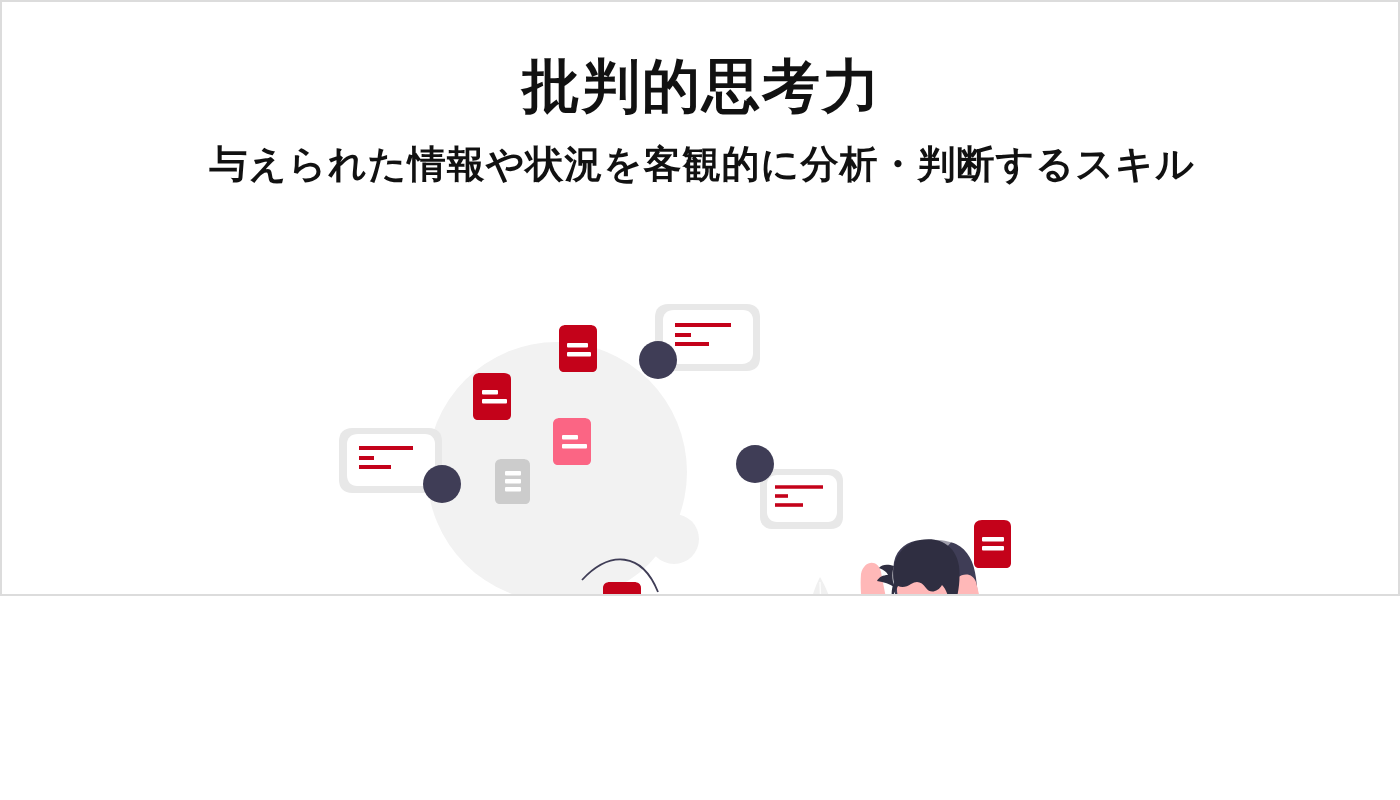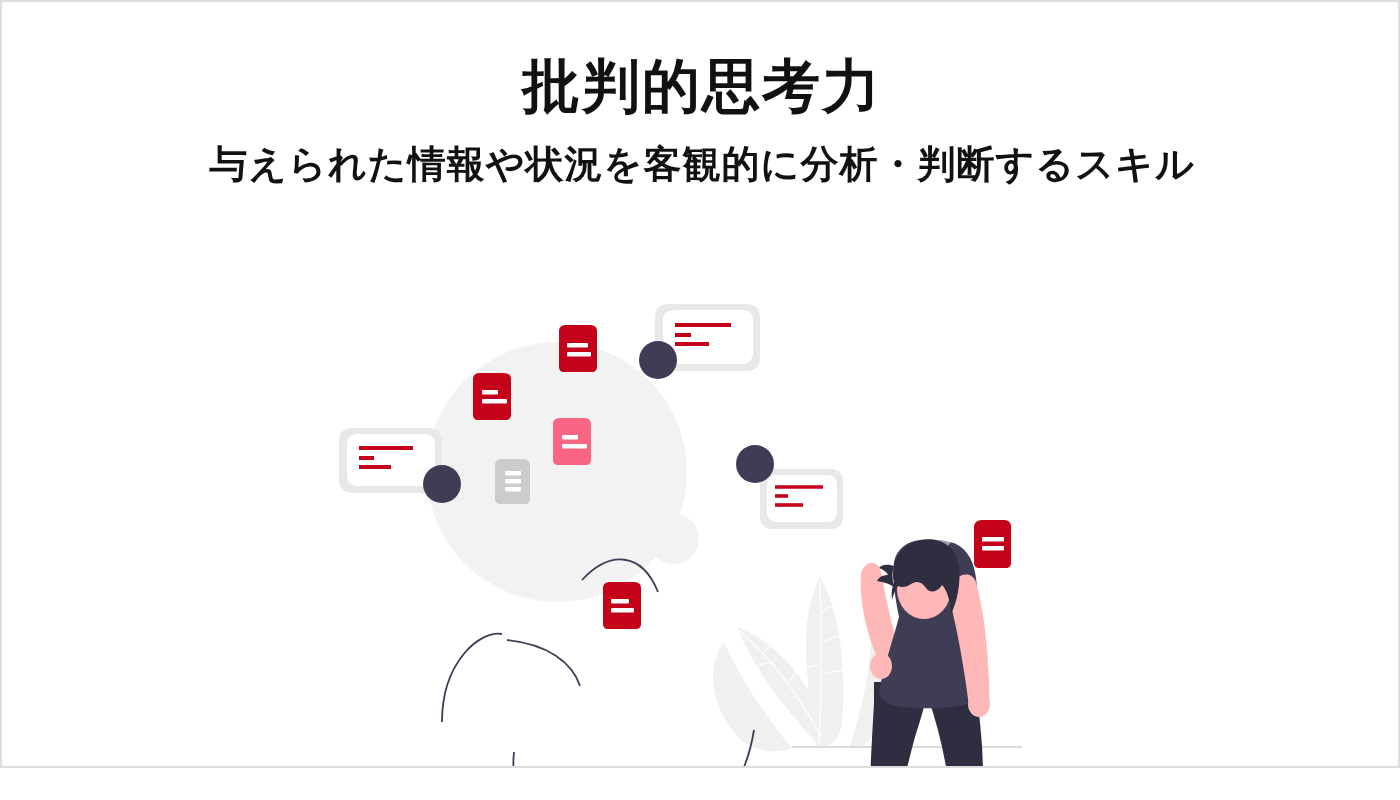--- a/index.html
+++ b/index.html
@@ -6,21 +6,21 @@
     margin: 0;
     padding: 0;
     background: #ffffff;
   }
   body {
     font-family: "Liberation Sans", "DejaVu Sans", sans-serif;
   }
   .page {
     position: relative;
     width: 1400px;
-    height: 768px;
+    height: 596px;
     background: #ffffff;
     box-sizing: border-box;
     border: 2px solid #dcdcdc;
     overflow: hidden;
   }
   .header {
     position: absolute;
     top: 0;
     left: 0;
     width: 1400px;

